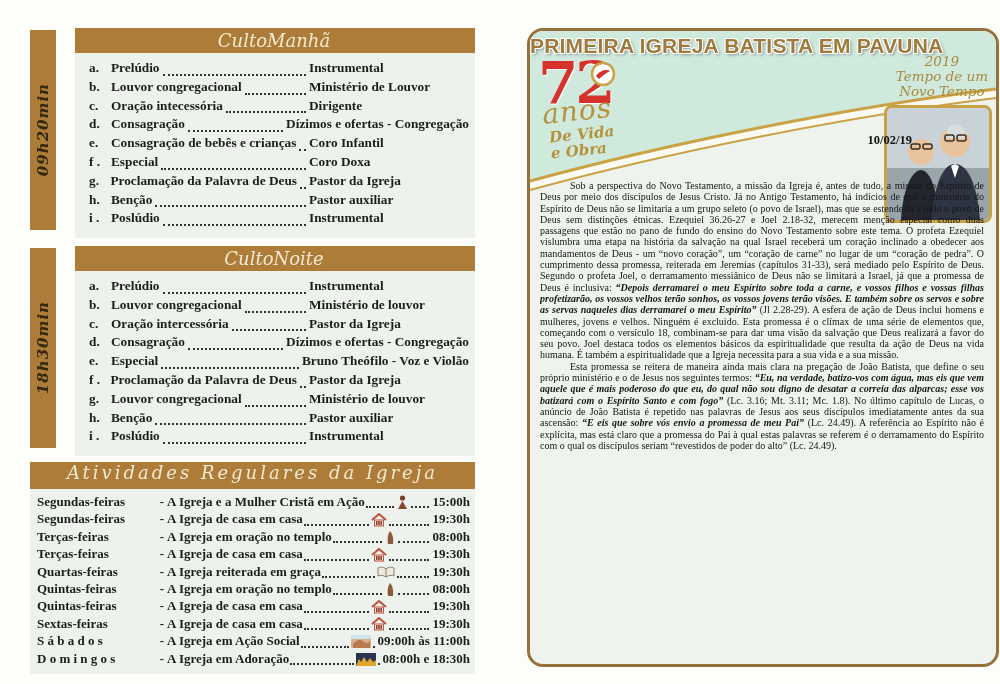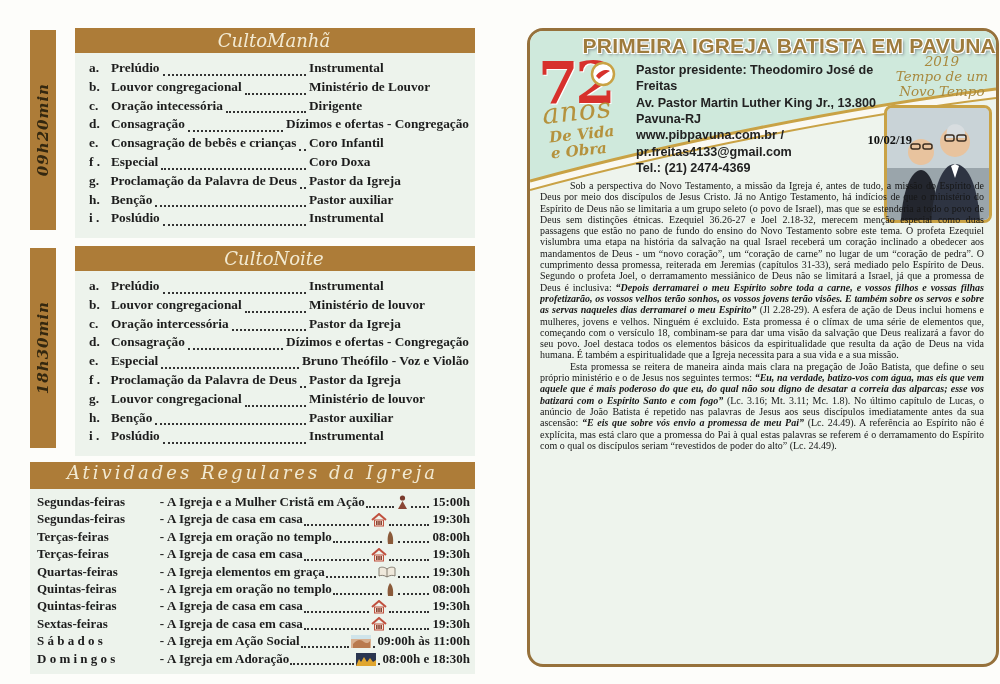--- a/index.html
+++ b/index.html
@@ -34,23 +34,23 @@
   .alab{white-space:nowrap;}
   .adots{align-self:flex-end;height:4px;border-bottom:2px dotted #333;margin:0 1px 3px 1px;}
   .aicon{align-self:center;display:flex;margin:0 1px;}
   .atime{white-space:nowrap;margin-left:2px;}
 
   
   .page-right{position:absolute;left:527px;top:28px;width:466px;height:633px;
               border:3px solid #96713b;border-radius:16px;background:#eef4ed;overflow:hidden;}
   .rp-header{position:absolute;left:0;top:0;width:466px;height:172px;background:#cfe9dc;}
   .rp-header svg{position:absolute;left:0;top:0;}
-  .rp-name{position:absolute;left:0;right:0;top:3px;text-align:right;
+  .rp-name{position:absolute;left:0;right:0;top:3px;text-align:left;
            font:800 21px "Liberation Sans",sans-serif;color:#9e7b3c;letter-spacing:0.2px;
-           text-shadow:1px 1px 0 #fff,-1px -1px 0 #fff,1px -1px 0 #fff,-1px 1px 0 #fff,2px 2px 3px rgba(40,40,60,.45);margin-left:8px;}
+           text-shadow:1px 1px 0 #fff,-1px -1px 0 #fff,1px -1px 0 #fff,-1px 1px 0 #fff,2px 2px 3px rgba(40,40,60,.45);}
   .logo72{position:absolute;left:8px;top:26px;width:100px;}
   .n72{font:700 58px "DejaVu Serif",serif;color:#d7312c;line-height:.9;letter-spacing:-3px;
        text-shadow:1px 1px 0 #fff;}
   .emblem{position:absolute;left:52px;top:4px;}
   .anos{font:italic 28px "DejaVu Serif",serif;color:#b5923d;margin:-16px 0 0 4px;transform:rotate(-6deg);letter-spacing:1px;}
   .devida{font:italic 700 15px "DejaVu Serif",serif;color:#b5923d;line-height:1.05;margin:0 0 0 12px;transform:rotate(-6deg);}
   .pastor-info{position:absolute;left:106px;top:31px;width:258px;
                font:700 12.6px "Liberation Sans",sans-serif;color:#222;line-height:1.3;}
   .motto{position:absolute;right:8px;top:23px;text-align:center;color:#a8893e;
          font:italic 13.5px "DejaVu Serif",serif;line-height:1.1;}
@@ -268,21 +268,21 @@
                 <rect x="7.2" y="8" width="1.6" height="4" fill="#8a4534"></rect>
                 <rect x="9.4" y="8" width="1.6" height="4" fill="#8a4534"></rect>
               </svg>
             </span>
             <span class="adots" style="flex-grow: 1;"></span>
             <span class="atime">19:30h</span>
           </div>
           <div class="arow">
             <span class="aday">Quartas-feiras</span>
             <span class="adash">-</span>
-            <span class="alab">A Igreja elementos em graça</span>
+            <span class="alab">A Igreja reiterada em graça</span>
             <span class="adots" style="flex-grow: 1.6;"></span>
             <span class="aicon">
               <svg width="18" height="12" viewBox="0 0 18 12">
                 <path d="M9 3 C6 .5 2.5 1 1 2 L1 10 C3 9 6 9 9 11 C12 9 15 9 17 10 L17 2 C15.5 1 12 .5 9 3 Z" fill="#efe9dc" stroke="#6b6257" stroke-width=".8"></path>
                 <path d="M9 3 L9 11" stroke="#6b6257" stroke-width=".8"></path>
               </svg>
             </span>
             <span class="adots" style="flex-grow: 1;"></span>
             <span class="atime">19:30h</span>
           </div>
@@ -387,26 +387,20 @@
           <path d="M6 15 C10 9 17 8 20 10 C16 12 12 15 9 18 Z" fill="#d7312c"></path>
         </svg>
       </span>
       <div class="anos">anos</div>
       <div class="devida">
         <div>De Vida</div>
         <div>e Obra</div>
       </div>
     </div>
 
-    <div class="pastor-info">
-      <div>Pastor presidente: Theodomiro José de Freitas</div>
-      <div>Av. Pastor Martin Luther King Jr., 13.800 Pavuna-RJ</div>
-      <div>www.pibpavuna.com.br / pr.freitas4133@gmail.com</div>
-      <div>Tel.: (21) 2474-4369</div>
-    </div>
 
     <div class="motto">
       <div>2019</div>
       <div>Tempo de um</div>
       <div>Novo Tempo</div>
     </div>
 
     <div class="photo-frame">
       <svg width="102" height="112" viewBox="0 0 102 112">
         <rect width="102" height="112" fill="#c9d3d7"></rect>

